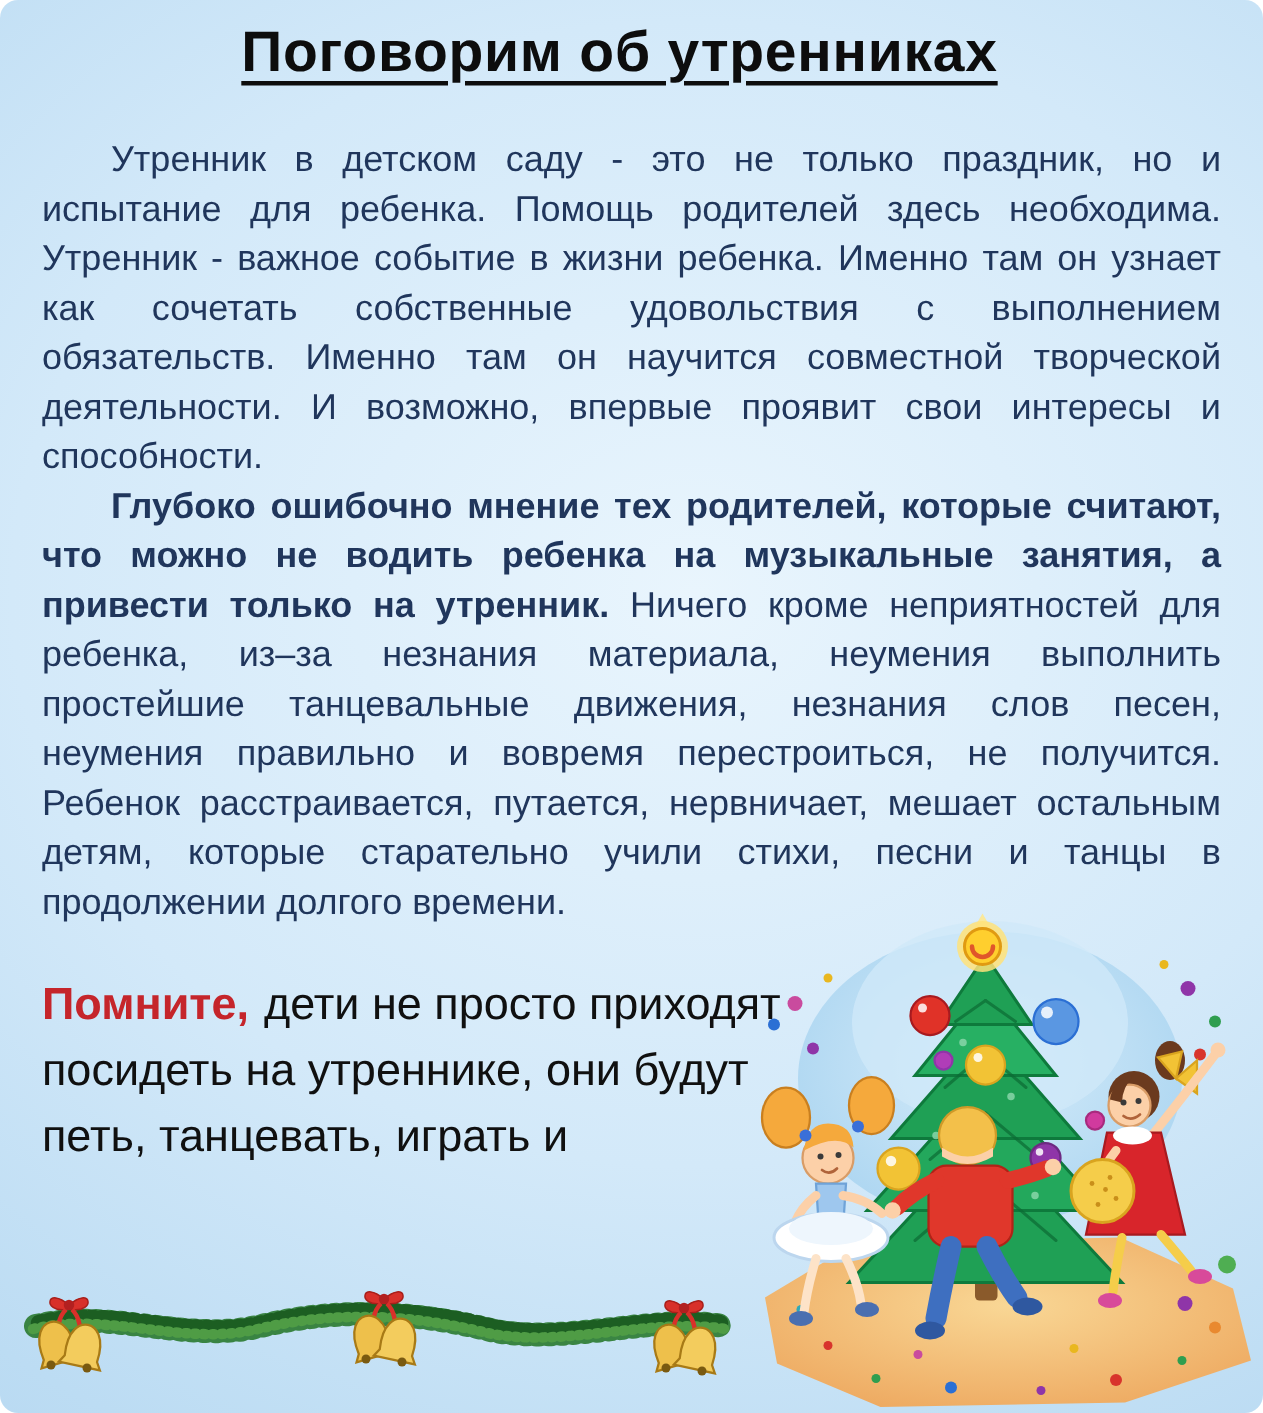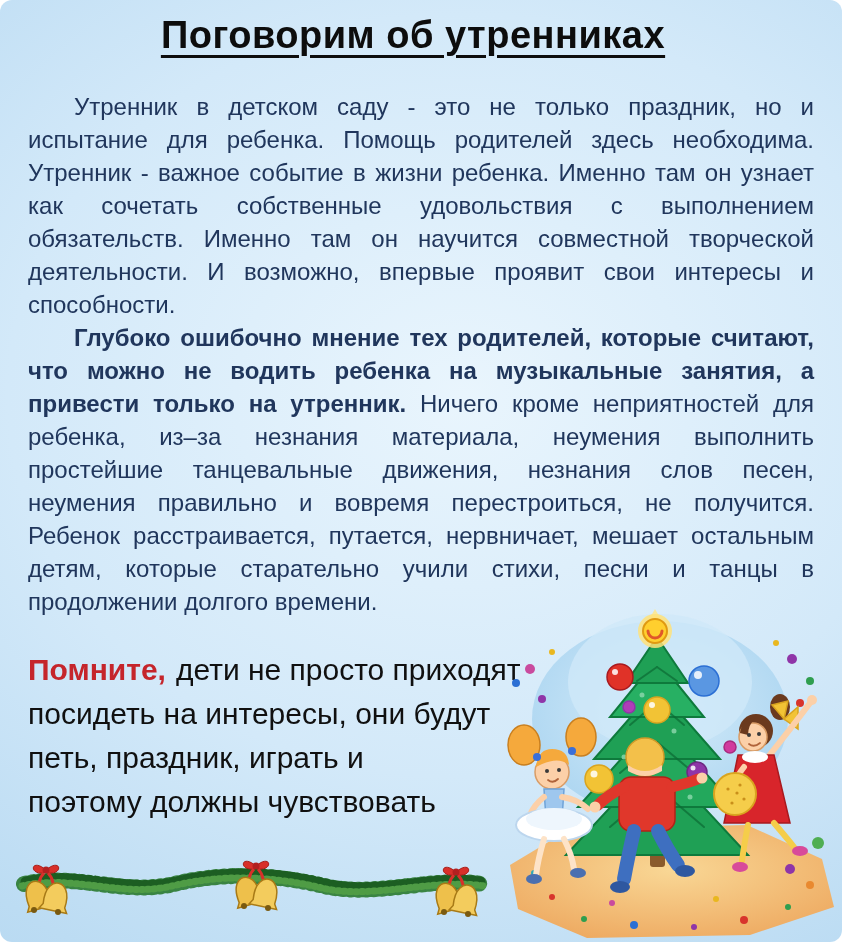--- a/index.html
+++ b/index.html
@@ -80,23 +80,22 @@
 
     <h1 class="title">Поговорим об утренниках</h1>
 
     <div class="body-text">
       <p><span>Утренник в детском саду - это не только праздник, но и испытание для ребенка. Помощь родителей здесь необходима. Утренник - важное событие в жизни ребенка. Именно там он узнает как сочетать собственные удовольствия с выполнением обязательств. Именно там он научится совместной творческой деятельности. И возможно, впервые проявит свои интересы и способности.</span></p>
       <p><b class="lead-bold">Глубоко ошибочно мнение тех родителей, которые считают, что можно не водить ребенка на музыкальные занятия, а привести только на утренник.</b> <span>Ничего кроме неприятностей для ребенка, из–за незнания материала, неумения выполнить простейшие танцевальные движения, незнания слов песен, неумения правильно и вовремя перестроиться, не получится. Ребенок расстраивается, путается, нервничает, мешает остальным детям, которые старательно учили стихи, песни и танцы в продолжении долгого времени.</span></p>
     </div>
 
     <div class="reminder">
       <div class="rline"><span class="lead">Помните,</span><span>дети не просто приходят</span></div>
-      <div class="rline">посидеть на интересы, они будут</div>
-      <div class="rline">петь, праздник, играть и</div>
-      <div class="rline">поэтому должны чувствовать</div>
+      <div class="rline">посидеть на утреннике, они будут</div>
+      <div class="rline">петь, танцевать, играть и</div>
     </div>
 
     <svg class="illustration" viewBox="0 0 350 335" role="img" aria-label="Дети водят хоровод вокруг новогодней ёлки">
       <defs>
         <radialGradient id="gGround" cx="50%" cy="40%" r="70%">
           <stop offset="0%" stop-color="#f9d795"></stop>
           <stop offset="100%" stop-color="#eda75e"></stop>
         </radialGradient>
         <radialGradient id="gHalo" cx="50%" cy="45%" r="60%">
           <stop offset="0%" stop-color="#d6ecfa"></stop>

